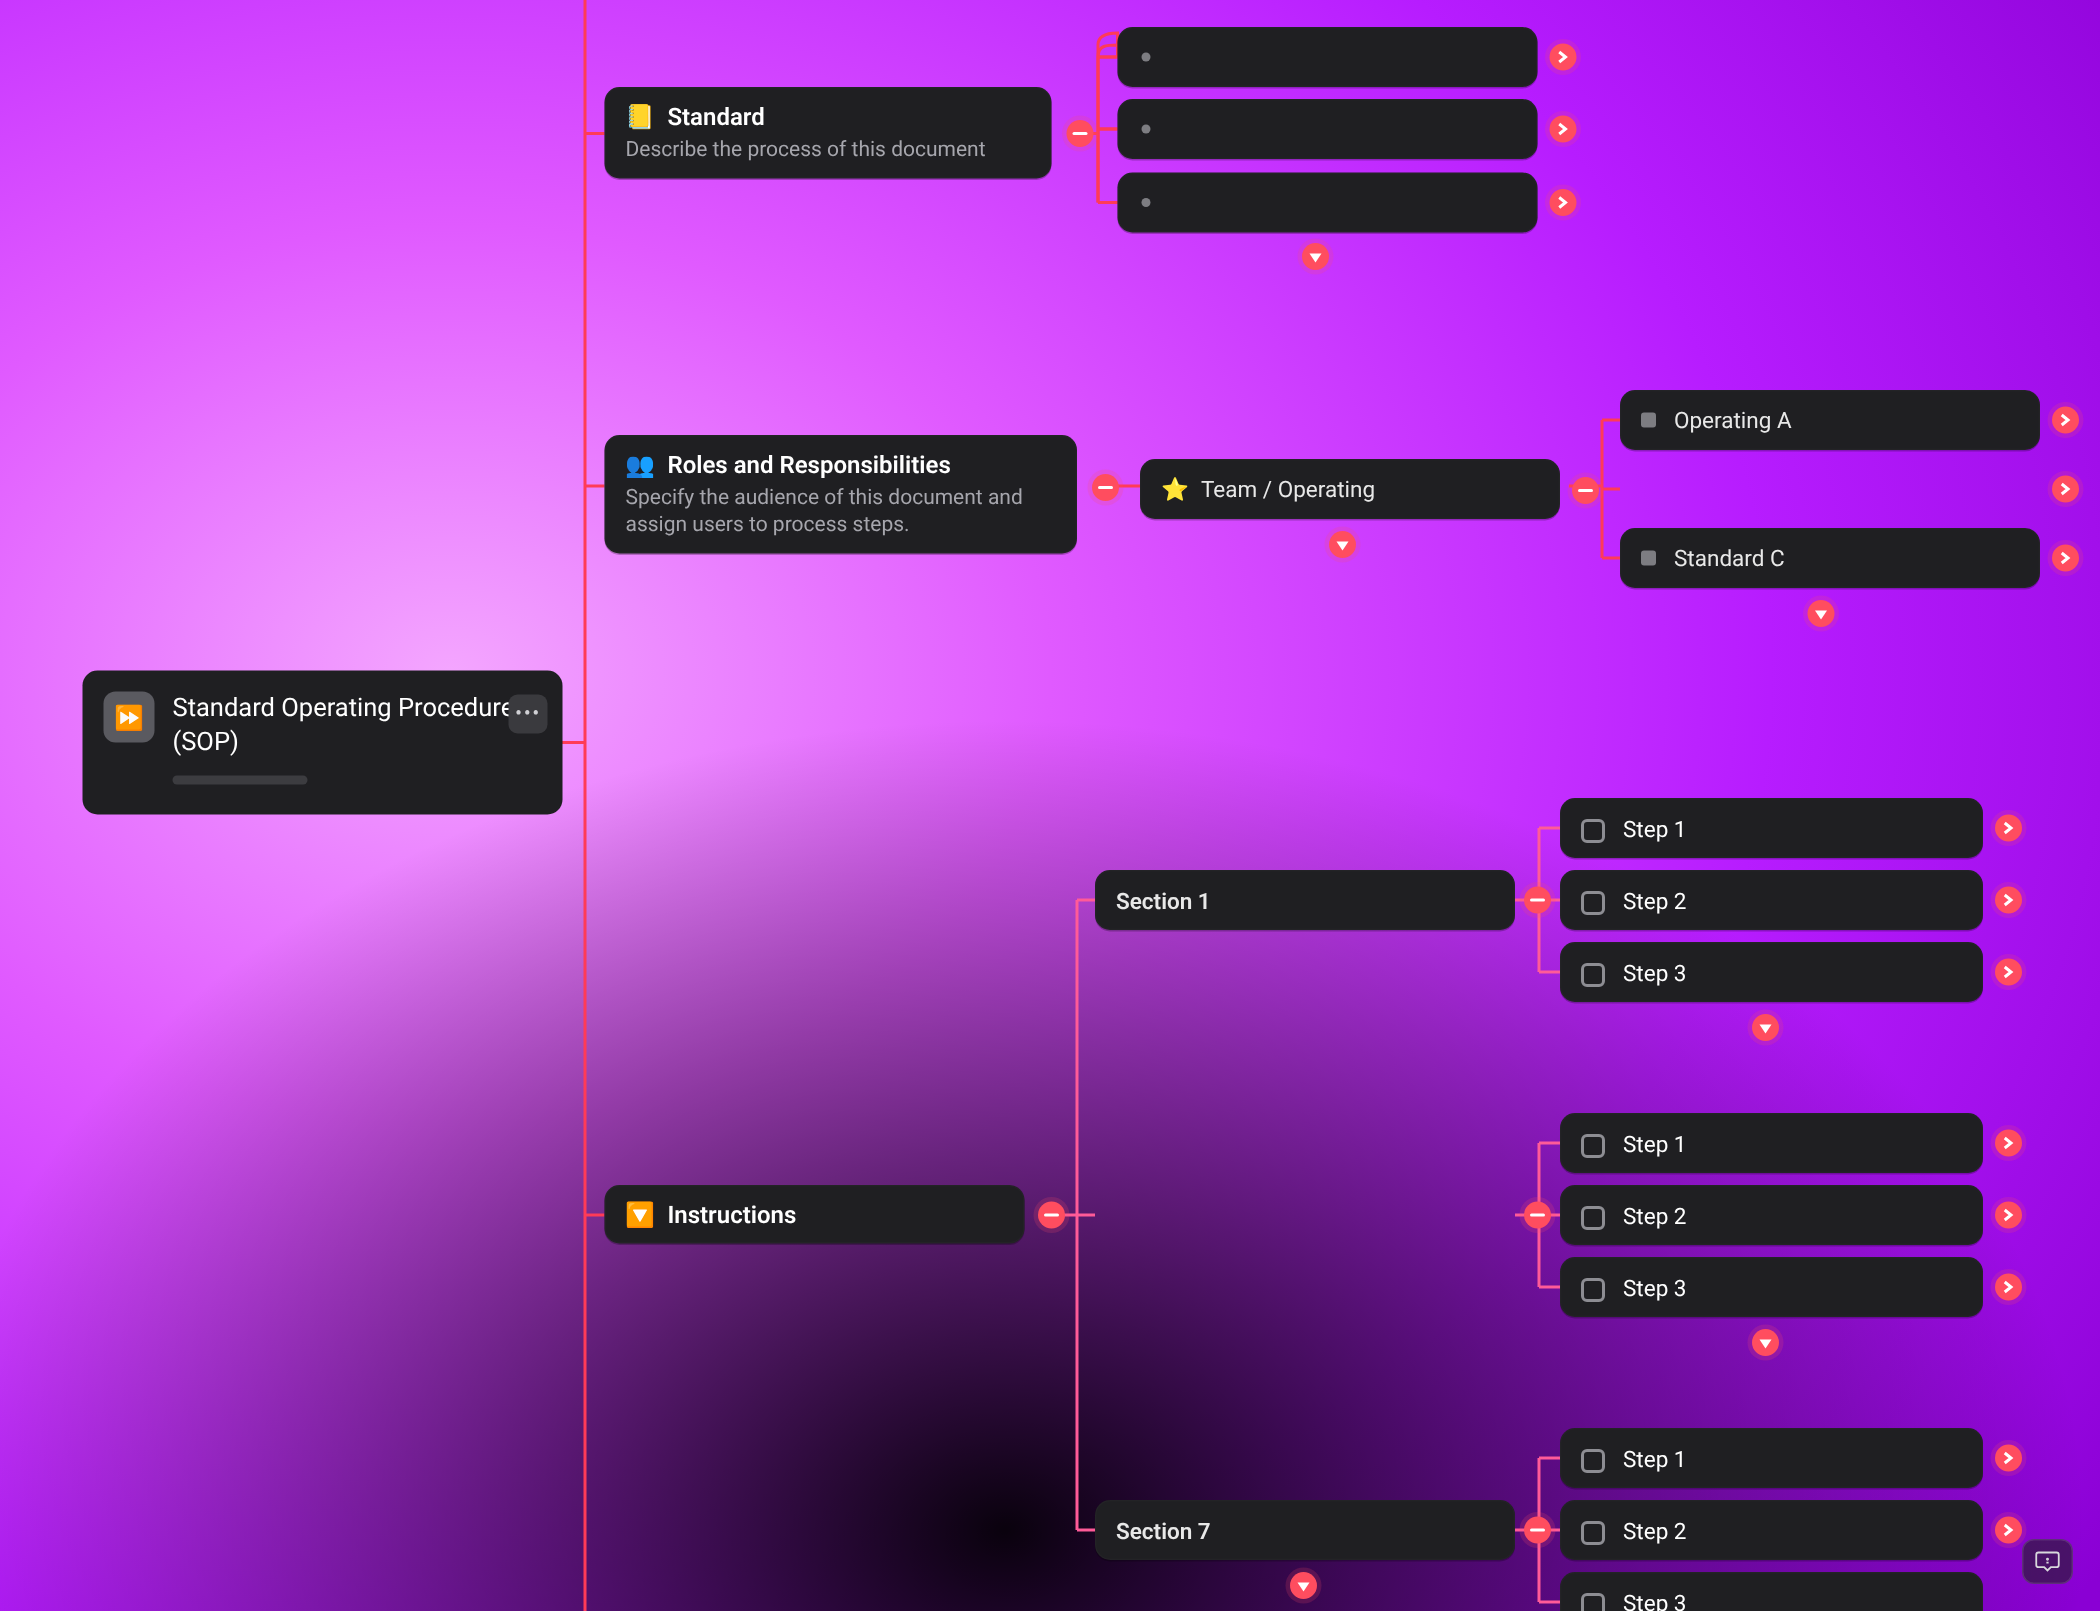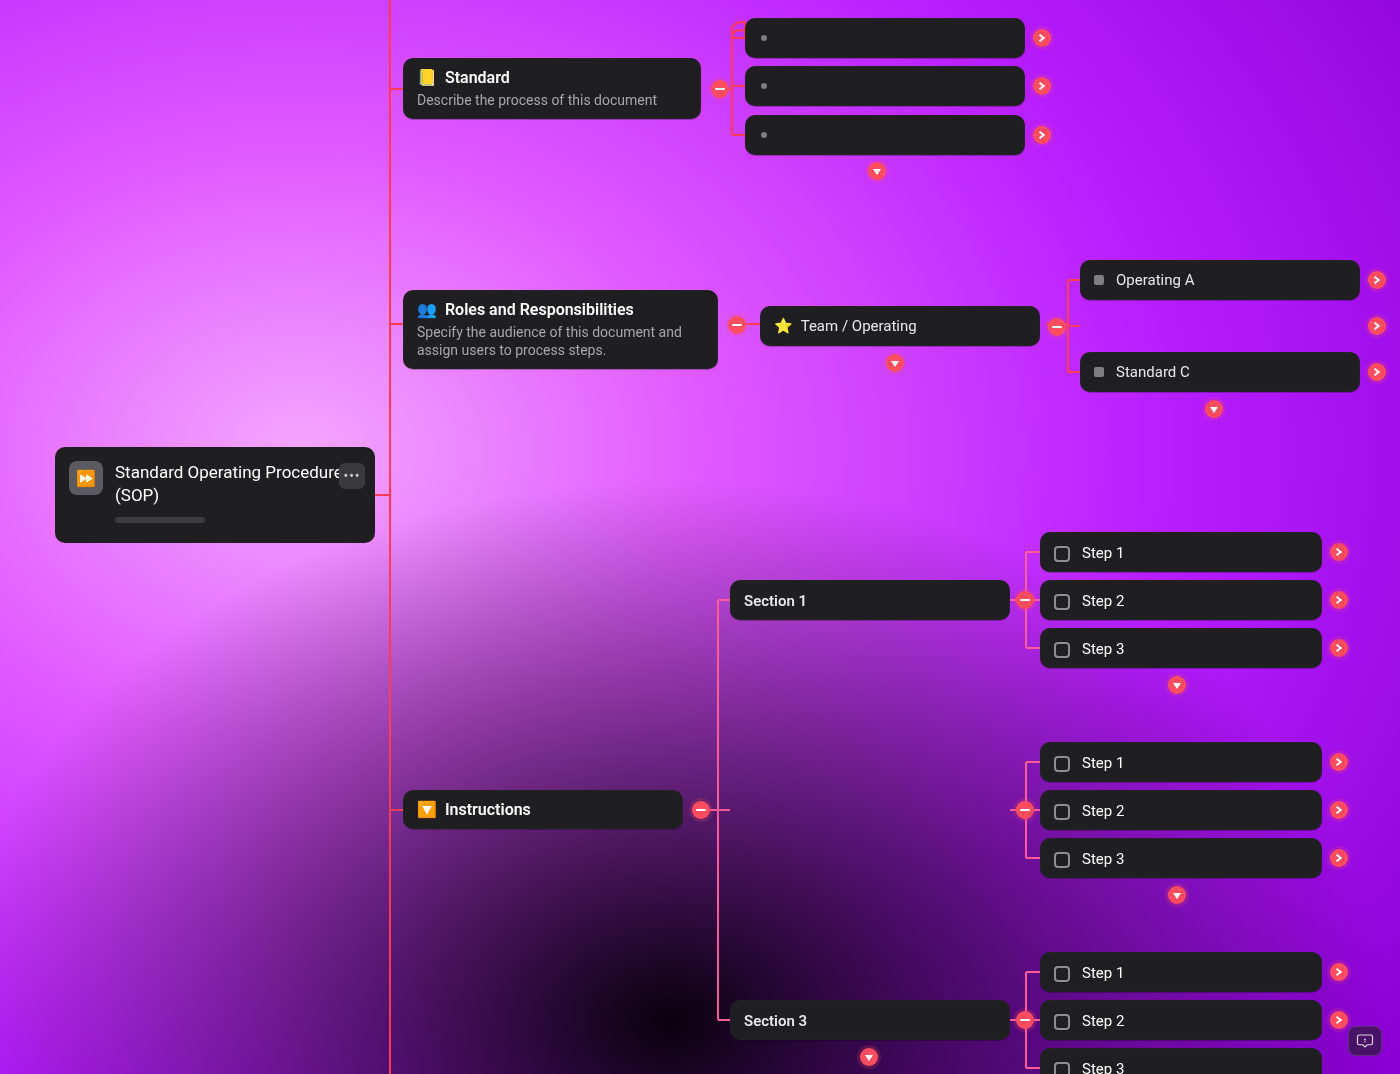--- a/index.html
+++ b/index.html
@@ -305,21 +305,21 @@
   </div>
   <div class="rb arrow" style="left:1330px; top:849px;">
       <svg viewBox="0 0 12 12">
         <path d="M3 2 L8 6 L3 10"></path>
       </svg>
     </div>
 
   <div class="rb down" style="left:1168px; top:886px;"></div>
 
   <div class="node section" style="left:730px; top:1000px; width:280px;">
-    <span>Section 3</span>
+    <span>Section 7</span>
   </div>
   <div class="rb minus" style="left:1016px; top:1011px;"></div>
   <div class="rb down" style="left:860px; top:1048px;"></div>
 
   <div class="node step" style="left:1040px; top:952px; width:282px;">
     <span class="chk"></span>
     <span class="lbl">Step 1</span>
   </div>
   <div class="rb arrow" style="left:1330px; top:963px;">
       <svg viewBox="0 0 12 12">

